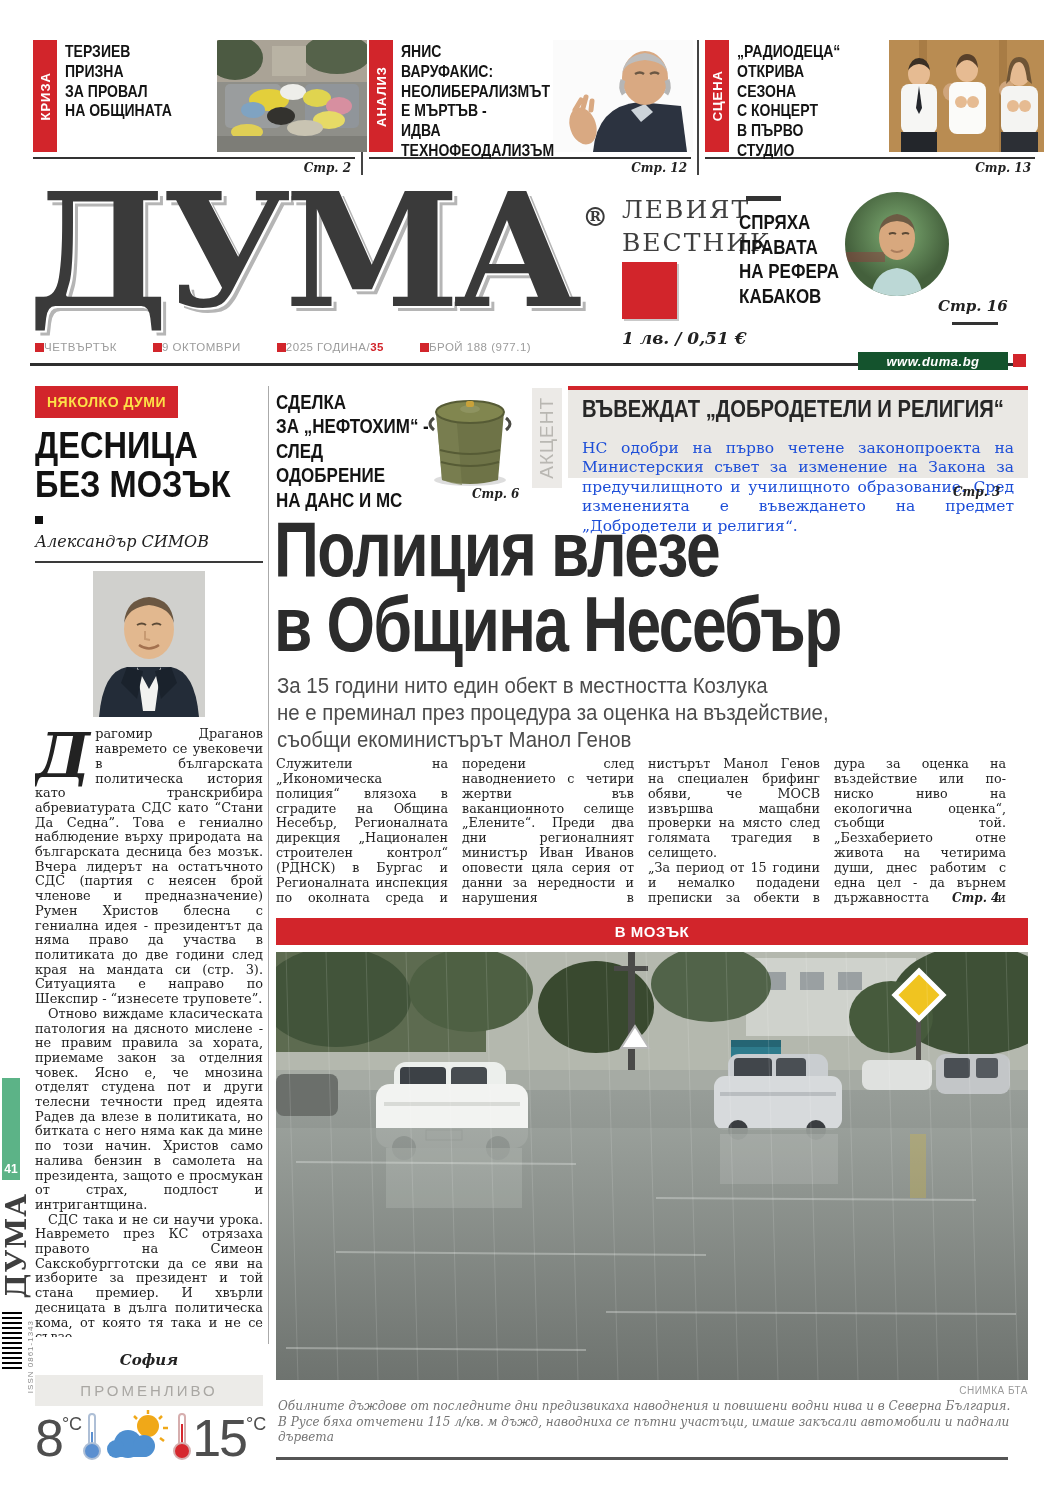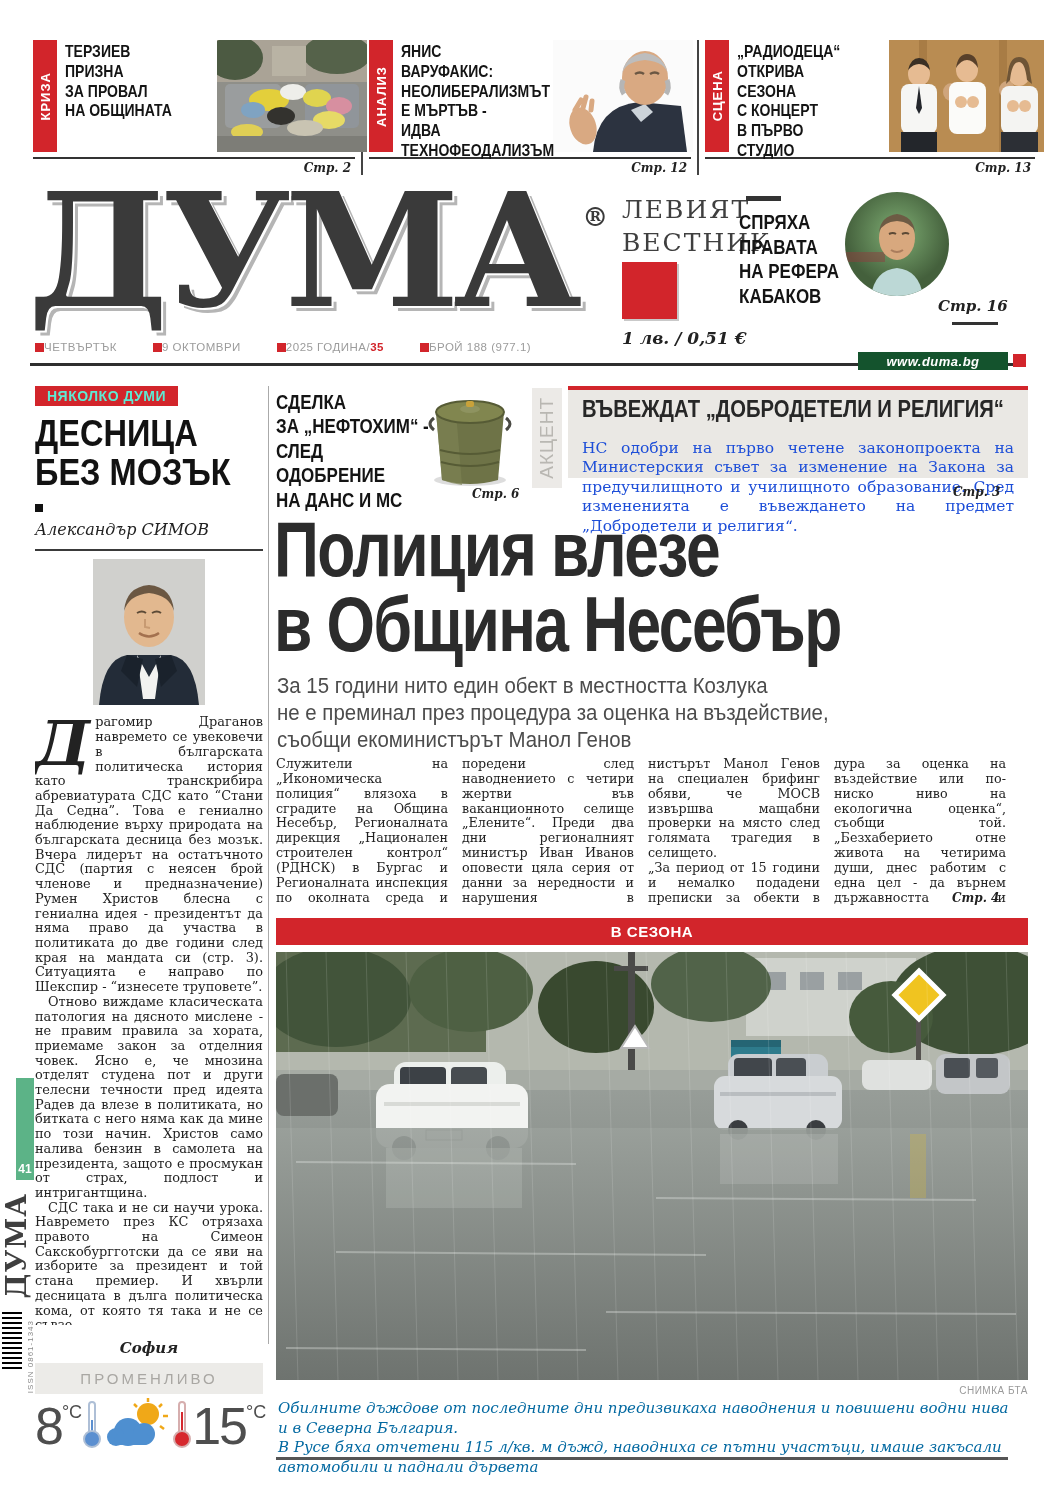--- a/index.html
+++ b/index.html
@@ -48,43 +48,43 @@
   .d-sq{width:9px;height:9px;background:#d2252b;flex:none}
   .d-red{color:#d2252b;font-weight:bold}
   .thickrule{position:absolute;left:30px;top:363px;width:996px;height:3px;background:#2f2f2f}
   .sitebar{position:absolute;left:858px;top:352px;width:150px;height:18px;background:#14532d;
       display:flex;align-items:center;justify-content:center}
   .sitebar span{color:#fff;font-family:"Liberation Sans",sans-serif;font-weight:bold;font-style:italic;font-size:13px;letter-spacing:.5px}
   .sitesq{position:absolute;left:1013px;top:354px;width:13px;height:13px;background:#d2252b}
 
   
   .opinion{position:absolute;left:35px;top:386px;width:228px}
-  .badge{display:inline-block;background:#d2252b;color:#5eead4;font-family:"Liberation Sans",sans-serif;
-      font-weight:bold;font-size:14px;padding:2px 12px;letter-spacing:.5px}
+  .badge{display:inline-block;background:#d2252b;color:#fde047;font-family:"Liberation Sans",sans-serif;
+      font-weight:bold;font-size:14px;padding:8px 12px;letter-spacing:.5px}
   .op-title{margin-top:8px}
   .op-title span{display:inline-block;transform:scaleX(.88);transform-origin:left top;
       font-family:"Liberation Sans",sans-serif;font-weight:bold;font-size:37px;line-height:1.06;color:#121212;white-space:pre-line}
   .op-bullet{width:8px;height:8px;background:#111;margin-top:12px}
   .op-author{font-style:italic;font-size:16px;margin-top:8px}
   .op-rule{height:2px;background:#3a3a3a;margin-top:10px}
   .op-photo{text-align:center;margin-top:8px}
   .op-text{margin-top:6px;font-size:12.9px;line-height:1.14;text-align:justify;height:610px;overflow:hidden}
   .op-text p{margin:0;text-indent:13px}
   .op-text p.first{text-indent:0}
   .dc{float:left;font-size:62px;line-height:50px;padding:4px 5px 0 0;font-weight:bold;font-style:italic}
   .op-city{text-align:center;font-weight:bold;font-style:italic;font-size:15px;margin-top:14px}
   .promen{margin-top:6px;background:#ecebe8;text-align:center;color:#a9a7a3;
       font-family:"Liberation Sans",sans-serif;font-size:15px;letter-spacing:3px;padding:7px 0}
   .weather{margin-top:4px;display:flex;align-items:center;justify-content:space-between}
   .wnum{font-family:"Liberation Sans",sans-serif;font-weight:100;font-size:52px;color:#4e4e4e;letter-spacing:-2px;line-height:1}
   .wnum sup{font-size:18px;font-weight:400;vertical-align:26px;letter-spacing:0}
   .vline{position:absolute;left:268px;top:386px;width:1px;height:958px;background:#aaa}
 
   
-  .spine-green{position:absolute;left:16px;top:1078px;width:18px;height:102px;background:#5cb387;
+  .spine-green{position:absolute;left:2px;top:1078px;width:18px;height:102px;background:#5cb387;
       display:flex;align-items:flex-end;justify-content:center}
   .spine-green span{color:#fff;font-family:"Liberation Sans",sans-serif;font-weight:bold;font-size:12px;padding-bottom:4px}
   .spine-duma{position:absolute;left:0;top:1188px;height:116px;width:32px;display:flex;align-items:center;justify-content:center}
   .spine-duma span{font-family:"DejaVu Serif",serif;font-weight:bold;font-size:28px;color:#3f3f3f;letter-spacing:1px}
   .barcode{position:absolute;left:2px;top:1312px;width:20px;height:58px;
       background:repeating-linear-gradient(#000 0 2px,#fff 2px 5px)}
   .issn{position:absolute;left:24px;top:1312px;height:90px;width:12px;display:flex;align-items:center;justify-content:center}
   .issn span{font-family:"Liberation Sans",sans-serif;font-size:8px;color:#8a8a8a;letter-spacing:1px}
 
   
@@ -115,21 +115,21 @@
   .lead-col{width:172px;font-size:12.7px;line-height:1.17;text-align:justify;white-space:pre-line;height:148px;overflow:hidden}
   .lead-ref{position:absolute;left:952px;top:891px}
 
   
   .kadar-band{position:absolute;left:276px;top:918px;width:752px;height:27px;background:#d2252b;
       display:flex;align-items:center;justify-content:center}
   .kadar-band span{color:#fff;font-family:"Liberation Sans",sans-serif;font-weight:bold;font-size:15px;letter-spacing:.5px}
   .kadar-photo{position:absolute;left:276px;top:952px;width:752px;height:428px}
   .credit{position:absolute;left:778px;top:1385px;width:250px;text-align:right;
       font-family:"Liberation Sans",sans-serif;font-size:10px;color:#9a9a9a;letter-spacing:.5px}
-  .caption{position:absolute;left:278px;top:1399px;width:740px;font-style:italic;font-size:15px;line-height:1.3;color:#0369a1}
+  .caption{position:absolute;left:278px;top:1399px;width:740px;font-style:italic;font-size:12px;line-height:1.3;color:#737373}
   .bottomrule{position:absolute;left:276px;top:1457px;width:732px;height:3px;background:#555}
 </style>
 </head>
 <body>
 
 <div class="page">
 
   <div class="teasers">
     <div class="teaser">
       <div class="teaser-top">
@@ -396,21 +396,21 @@
     <div class="lead-col">Служители на „Икономическа полиция“ влязоха в сградите на Община Несебър, Регионалната дирекция „Национален строителен контрол“ (РДНСК) в Бургас и Регионалната инспекция по околната среда и водите (РИОСВ). На място бяха иззети документи във връзка с проверките, раз-</div>
     <div class="lead-col">поредени след наводнението с четири жертви във ваканционното селище „Елените“. Преди два дни регионалният министър Иван Иванов оповести цяла серия от данни за нередности и нарушения в строителните книжа след проверките в „Елените“.
 Междувременно екоми-</div>
     <div class="lead-col">нистърът Манол Генов на специален брифинг обяви, че МОСВ извършва мащабни проверки на място след голямата трагедия в селището.
 „За период от 15 години и немалко подадени преписки за обекти в местността Козлука, няма досие на нито един обект, преминал през проце-</div>
     <div class="lead-col">дура за оценка на въздействие или по-ниско ниво на екологична оценка“, съобщи той. „Безхаберието отне живота на четирима души, днес работим с една цел - да върнем държавността и справедливостта там, където им е мястото“, категоричен бе Генов.</div>
   </div>
   <div class="lead-ref pageref">Стр. 4</div>
 
   <div class="kadar-band">
-      <span>В СЕЗОНА</span>
+      <span>В МОЗЪК</span>
     </div>
   <div class="kadar-photo">
     <svg width="752" height="428" viewBox="0 0 752 428">
       <defs>
         <linearGradient id="waterG" x1="0" y1="0" x2="0" y2="1">
             <stop offset="0" stop-color="#9aa09b"></stop>
             <stop offset="1" stop-color="#6e736f"></stop>
           </linearGradient>
       </defs>
       <rect width="752" height="428" fill="#8d938c"></rect>

